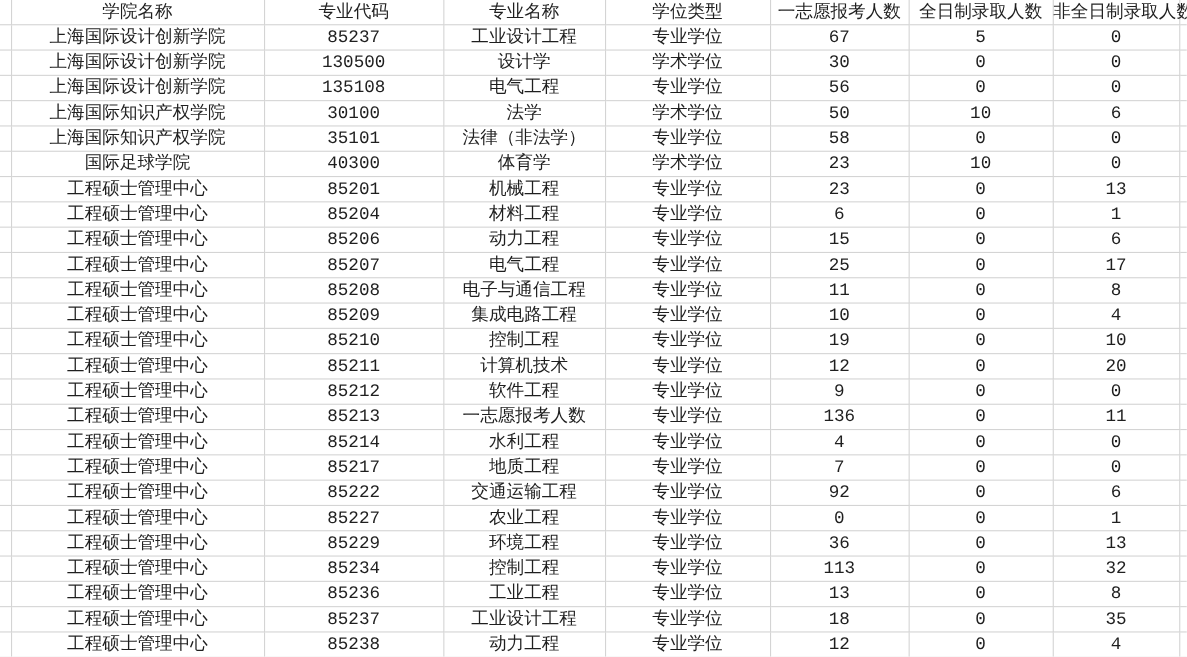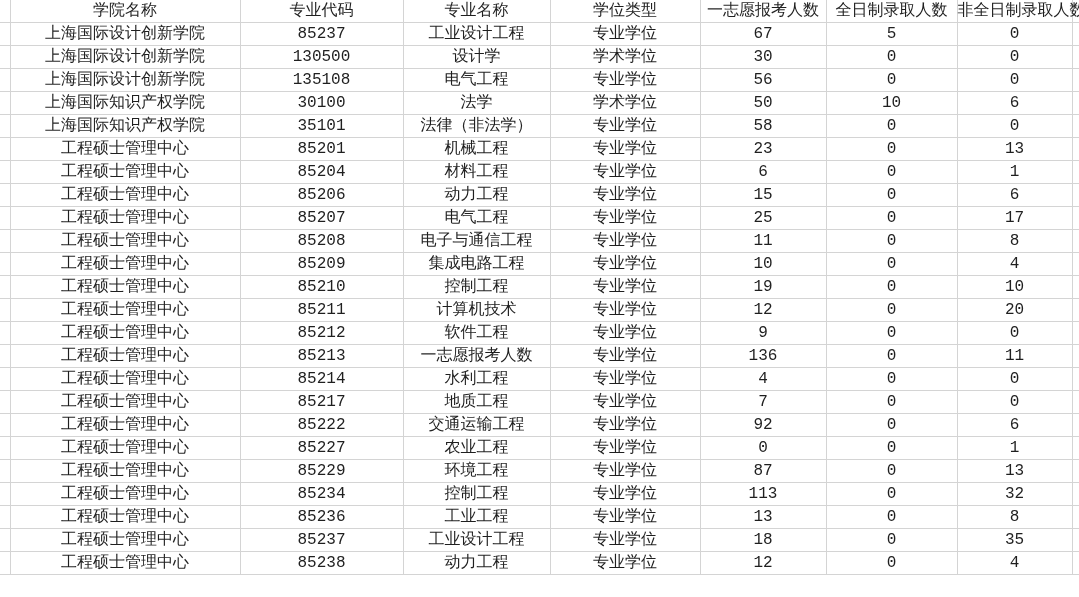--- a/index.html
+++ b/index.html
@@ -120,20 +120,31 @@
       <td>35101</td>
       <td>法律（非法学）</td>
       <td>专业学位</td>
       <td>58</td>
       <td>0</td>
       <td>0</td>
       <td></td>
     </tr>
         <tr>
       <td></td>
+      <td>国际足球学院</td>
+      <td>40300</td>
+      <td>体育学</td>
+      <td>学术学位</td>
+      <td>23</td>
+      <td>10</td>
+      <td>0</td>
+      <td></td>
+    </tr>
+        <tr>
+      <td></td>
       <td>工程硕士管理中心</td>
       <td>85201</td>
       <td>机械工程</td>
       <td>专业学位</td>
       <td>23</td>
       <td>0</td>
       <td>13</td>
       <td></td>
     </tr>
         <tr>
@@ -278,21 +289,21 @@
       <td>0</td>
       <td>1</td>
       <td></td>
     </tr>
         <tr>
       <td></td>
       <td>工程硕士管理中心</td>
       <td>85229</td>
       <td>环境工程</td>
       <td>专业学位</td>
-      <td>87</td>
+      <td>36</td>
       <td>0</td>
       <td>13</td>
       <td></td>
     </tr>
         <tr>
       <td></td>
       <td>工程硕士管理中心</td>
       <td>85234</td>
       <td>控制工程</td>
       <td>专业学位</td>

